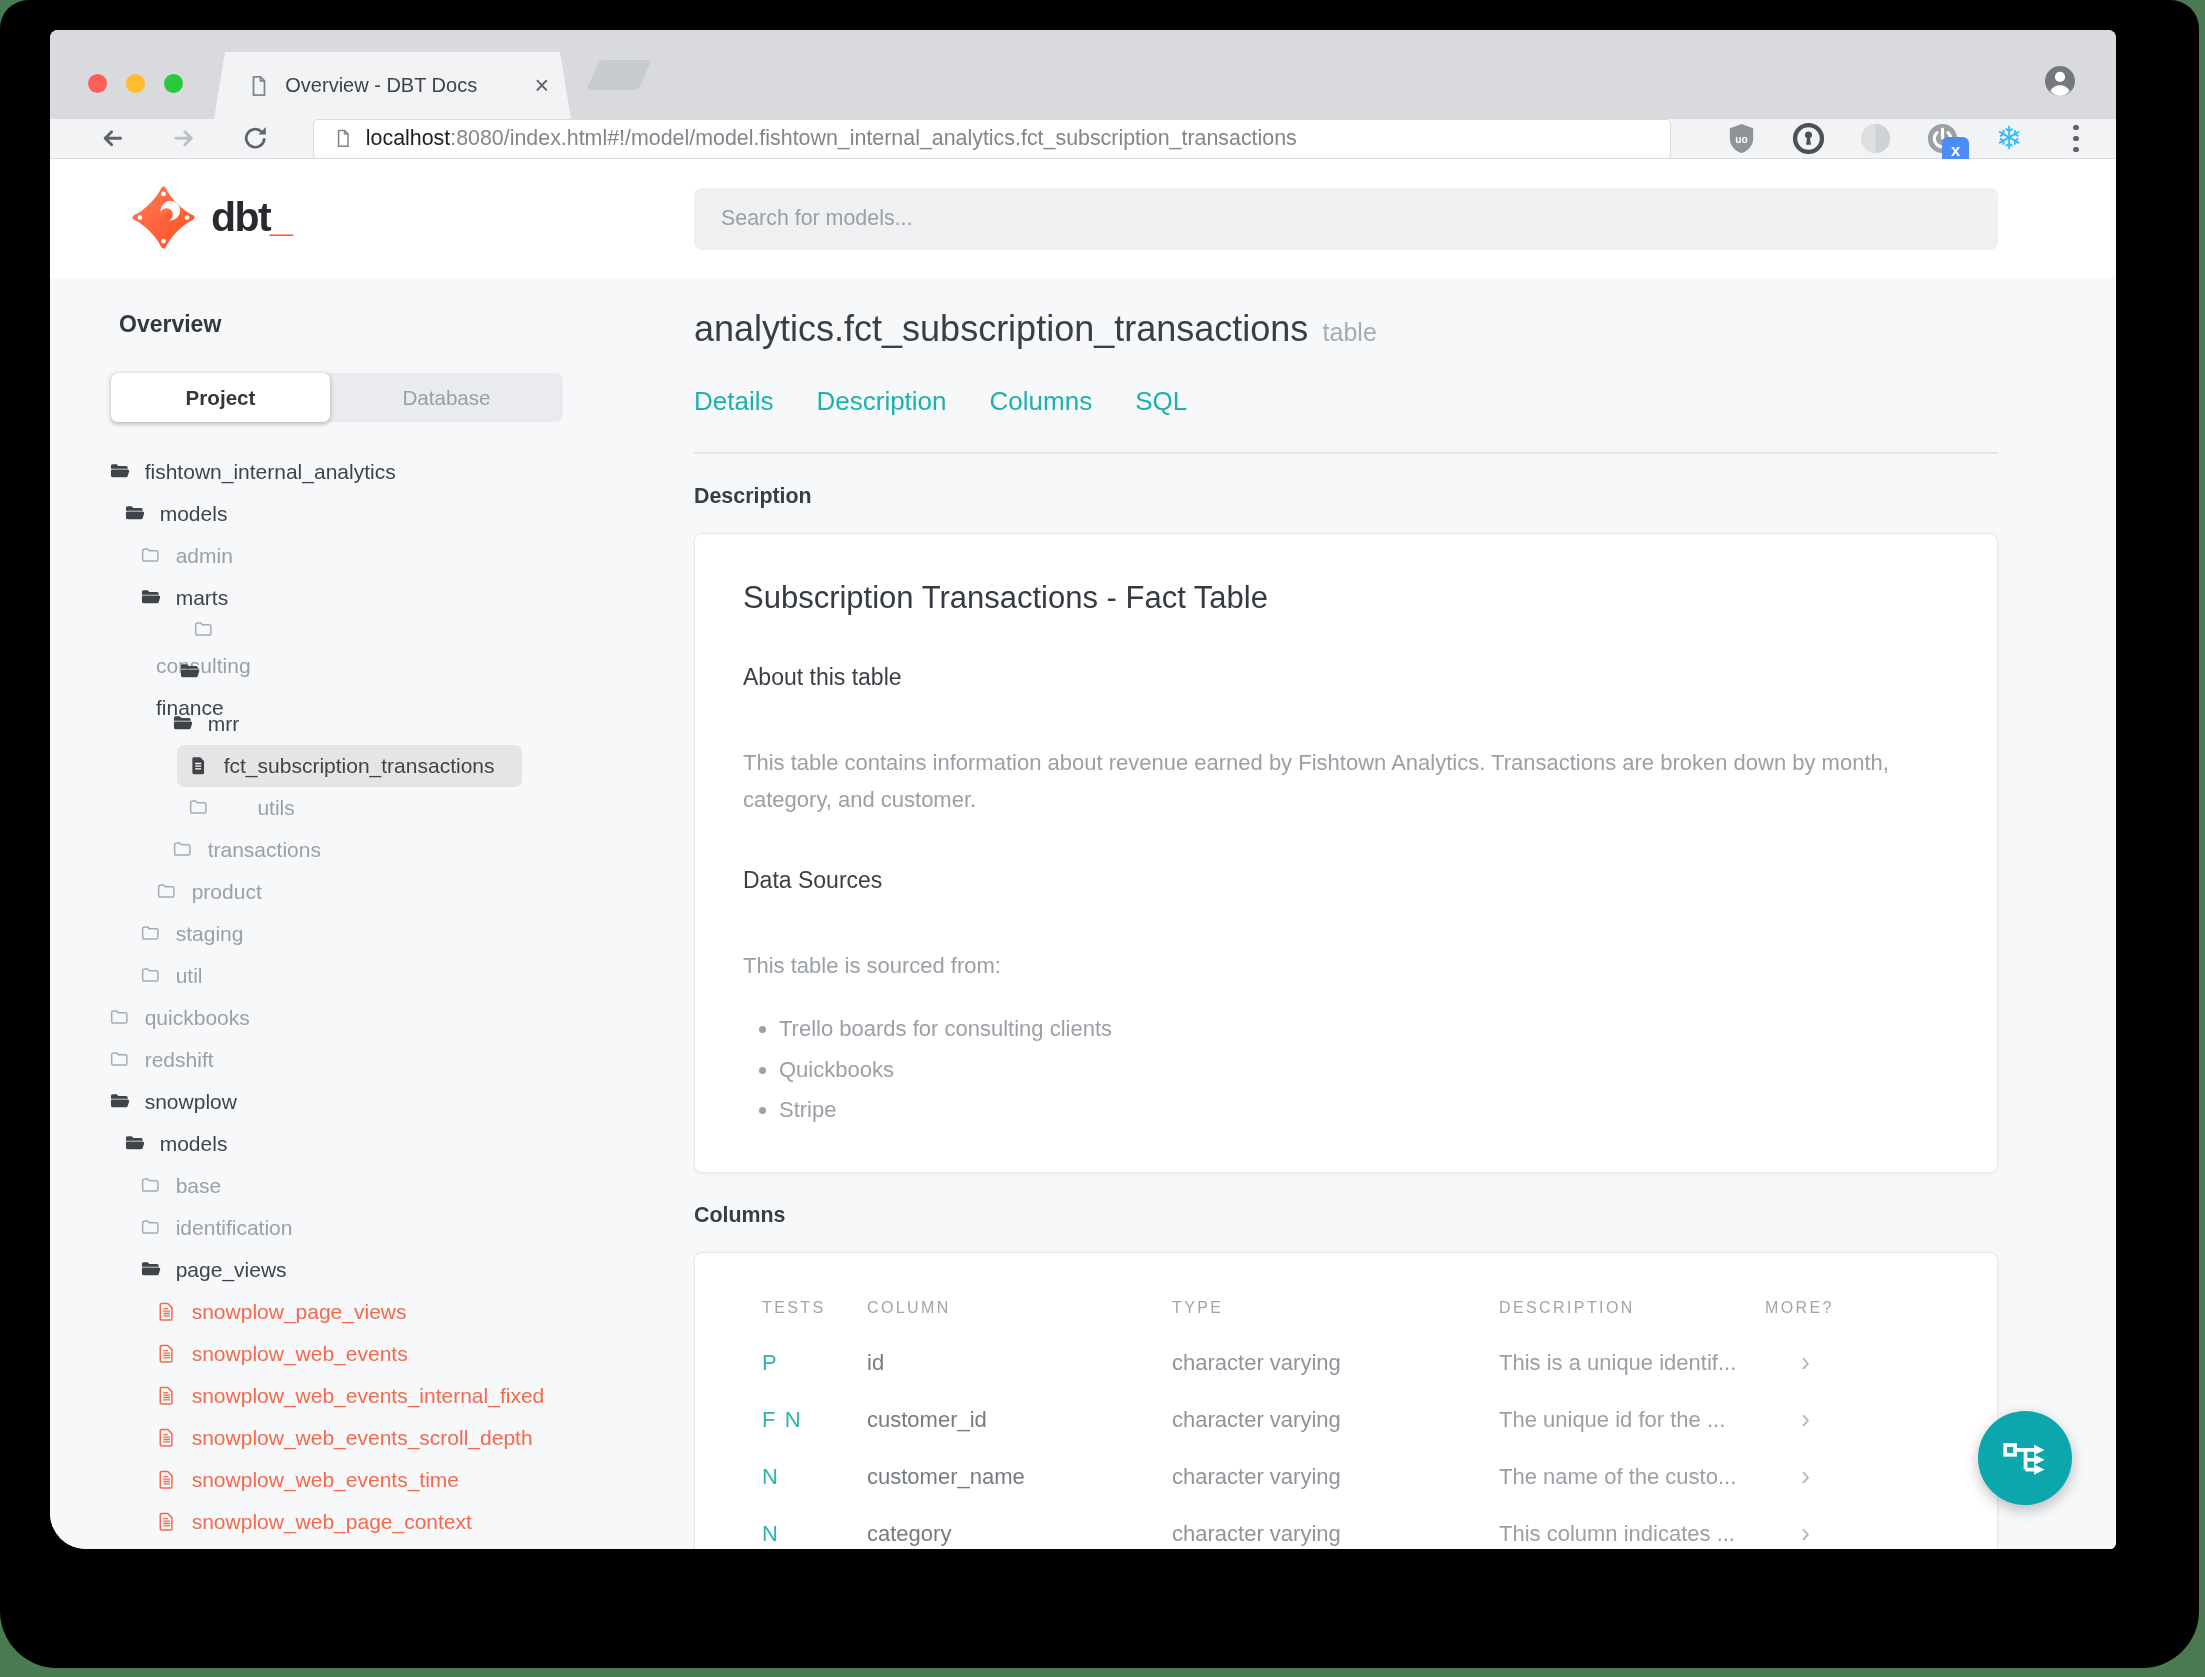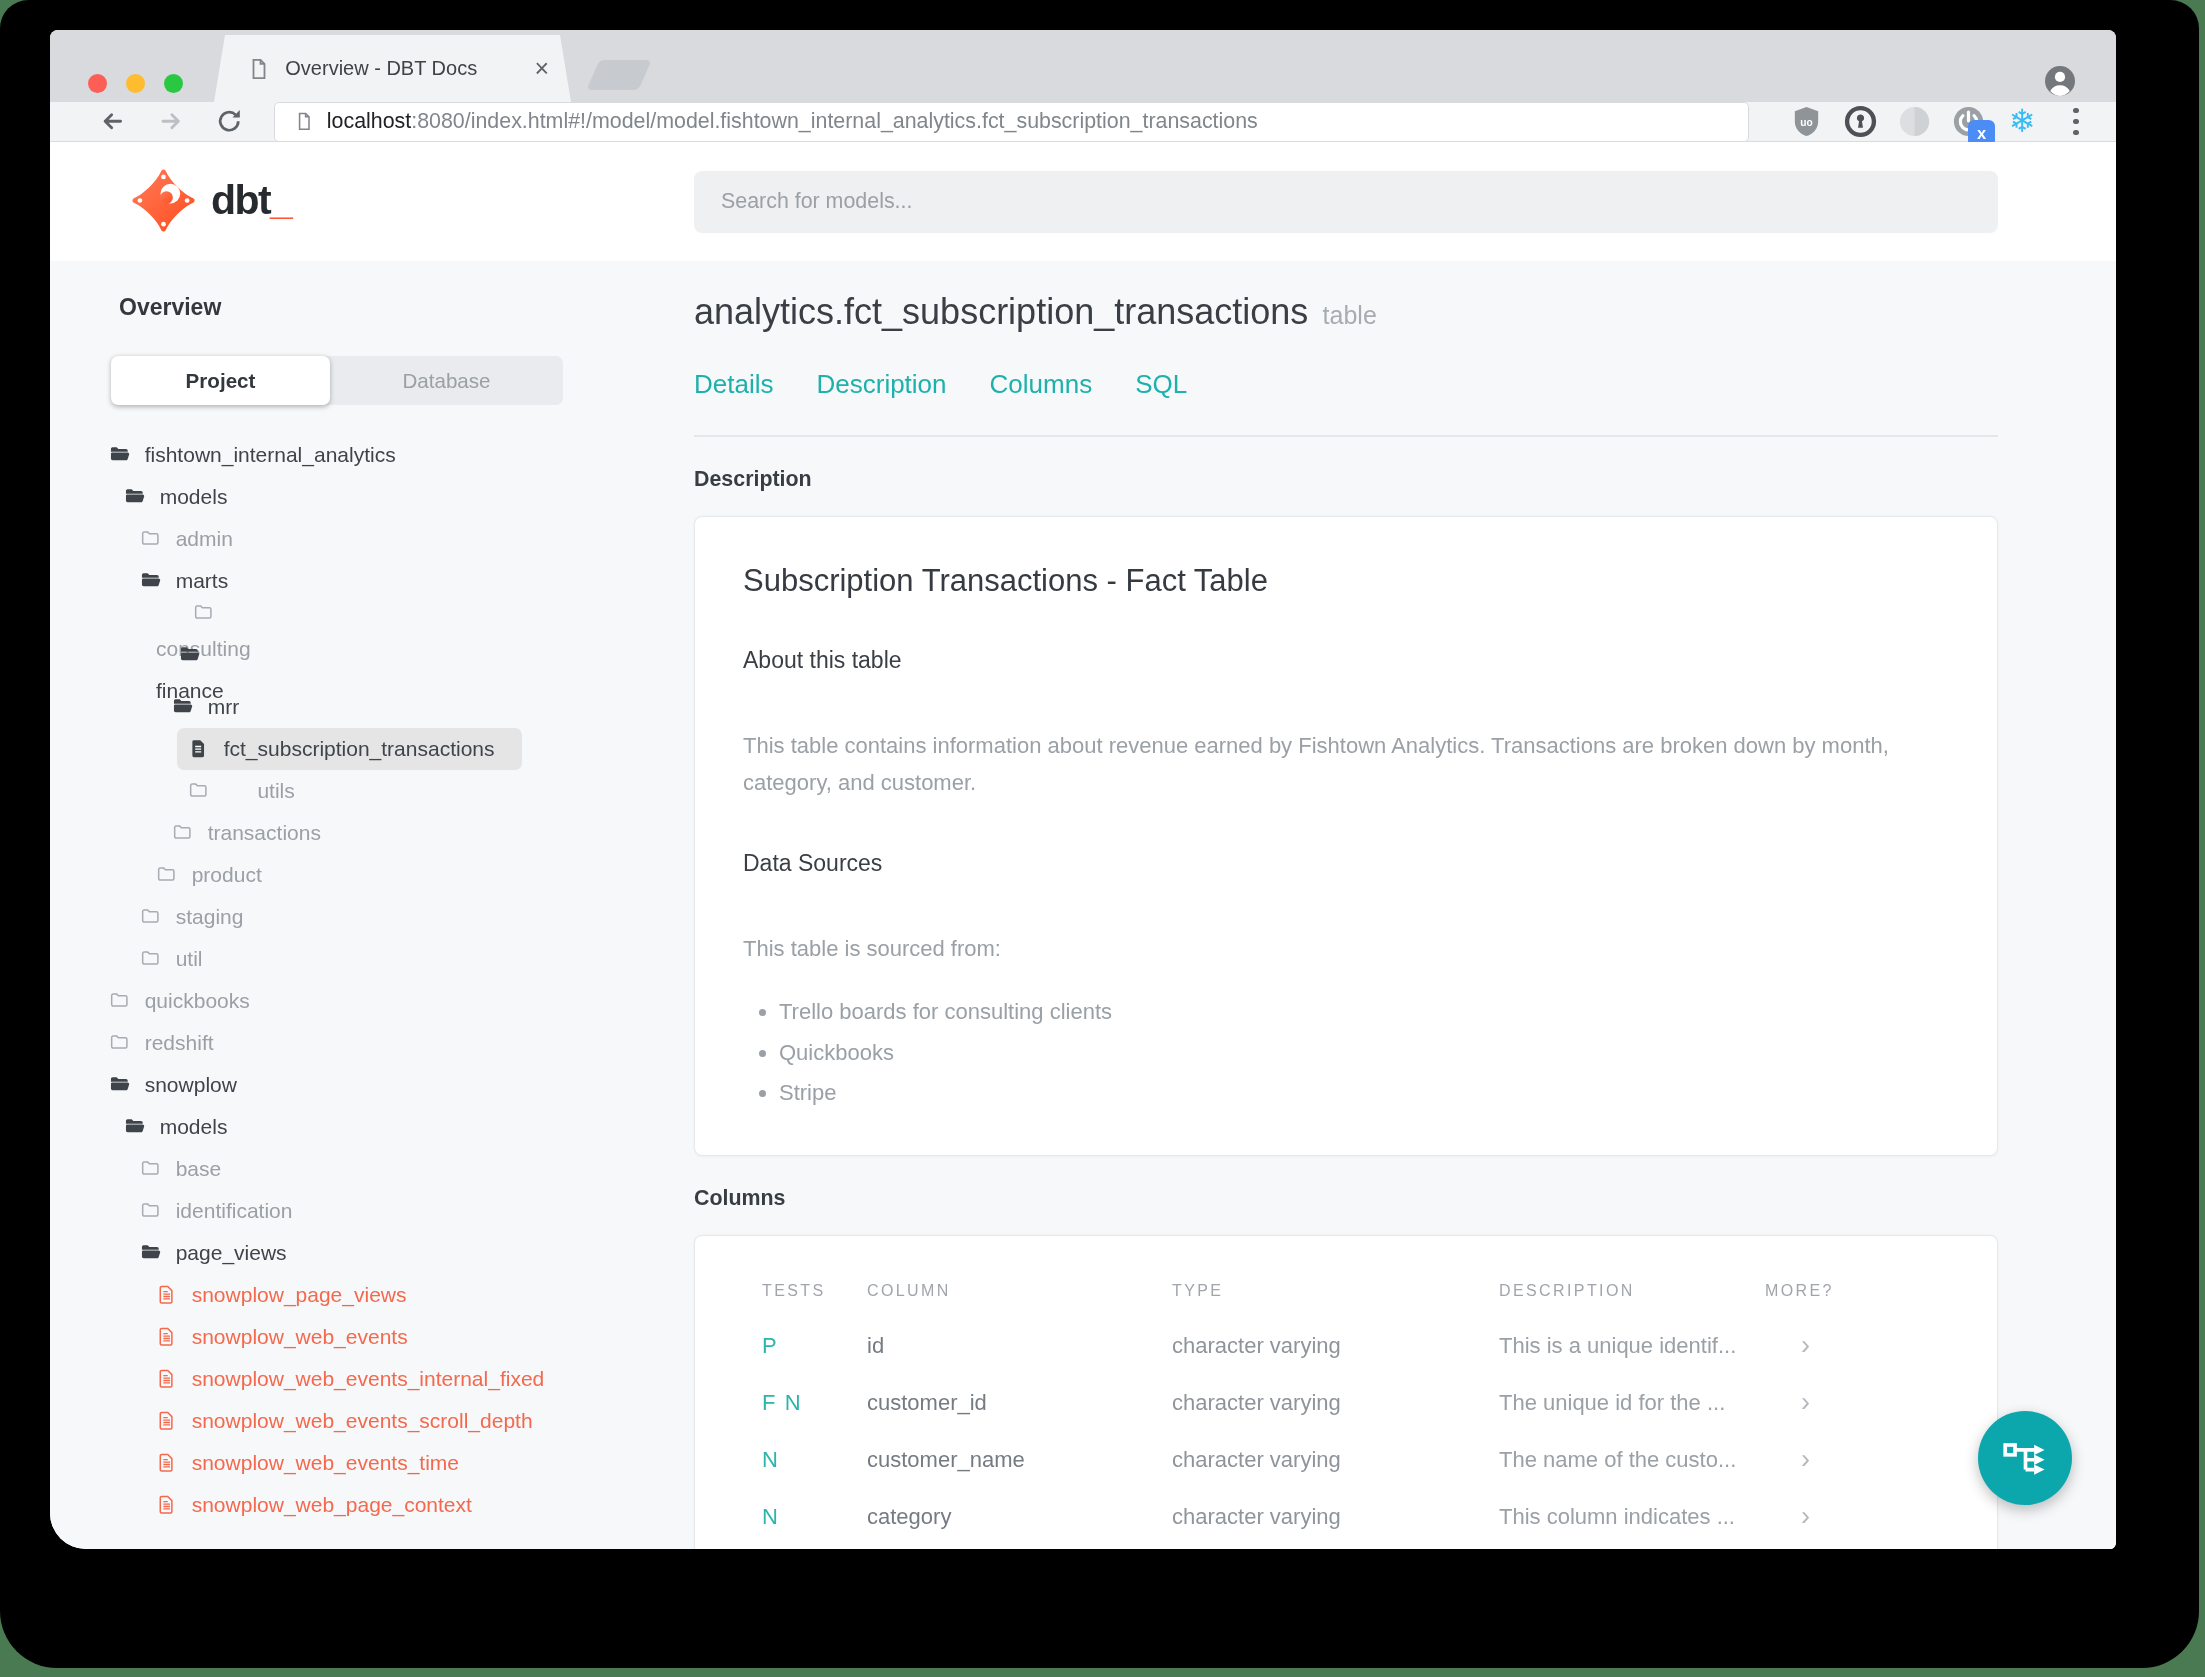--- a/index.html
+++ b/index.html
@@ -7,37 +7,37 @@
     font-family:"Liberation Sans", sans-serif; }
   .backdrop { position:absolute; left:0; top:0; right:6.3px; bottom:8.7px;
     background:#000; border-radius:28.5px 28.5px 57px 57px; }
 
   
   .window { position:absolute; left:50px; top:30px; width:2066px; height:1519px;
     background:#fff; border-radius:8px 8px 6.3px 36px; overflow:hidden;
     display:flex; flex-direction:column; }
 
   
-  .tabstrip { height:72px; background:#d8dadd; flex:0 0 auto; display:flex; align-items:flex-end; position:relative; }
+  .tabstrip { height:89px; background:#d8dadd; flex:0 0 auto; display:flex; align-items:flex-end; position:relative; }
   .traffic { position:absolute; left:38px; top:44px; display:flex; gap:19px; }
   .traffic span { width:19px; height:19px; border-radius:50%; display:block; }
   .tl-red{ background:#fd5f57; } .tl-yellow{ background:#febc2e; } .tl-green{ background:#2ac840; }
   .tab { margin-left:164px; width:357px; height:67px; background:#f2f3f4;
     clip-path:polygon(0% 100%, 11px 0%, calc(100% - 11px) 0%, 100% 100%);
     display:flex; align-items:center; padding:0 22px 0 33px; }
   .tab-favicon { width:24px; height:24px; flex:0 0 auto; }
   .tab-title { margin-left:14.3px; font-size:20px; color:#3f4348; flex:1; white-space:nowrap; overflow:hidden; }
   .tab-close { font-size:25px; color:#606469; margin-left:9.5px; line-height:1; }
   .ghost-tab { width:52px; height:30px; background:#c7cace; border-radius:4.8px;
     transform:skewX(-24deg); align-self:flex-start; margin-top:30px; margin-left:22px; }
   .avatar { position:absolute; right:38px; top:33px; width:36px; height:36px; }
 
   
   .toolbar { height:40px; background:#f2f3f4; border-bottom:1.6px solid #d9dbde; flex:0 0 auto;
-    display:flex; align-items:center; padding:0 24px 0 48px; gap:3px; }
+    display:flex; align-items:center; padding:0 24px 0 48px; gap:16px; }
   .nav-ic { width:28.5px; height:28.5px; margin-right:27px; flex:0 0 auto; }
   .urlbar { flex:1; height:40px; background:#fff; border:0.8px solid #d8dadd; border-radius:4.8px;
     display:flex; align-items:center; padding:0 19px; margin-right:20.6px; min-width:0; }
   .urlbar .doc { width:20.6px; height:20.6px; margin-right:12.7px; flex:0 0 auto; }
   .url-text { font-size:21.4px; white-space:nowrap; overflow:hidden; }
   .url-host { color:#202124; } .url-rest { color:#80868b; }
   .ext { width:35px; height:35px; margin-left:16px; position:relative; flex:0 0 auto; }
   .ext svg { width:100%; height:100%; }
   .ext-badge { position:absolute; right:-9.5px; bottom:-8px; width:27px; height:27px;
     background:#4b8cf5; border-radius:6.3px; color:#fff; font-weight:bold; font-size:16.6px;

